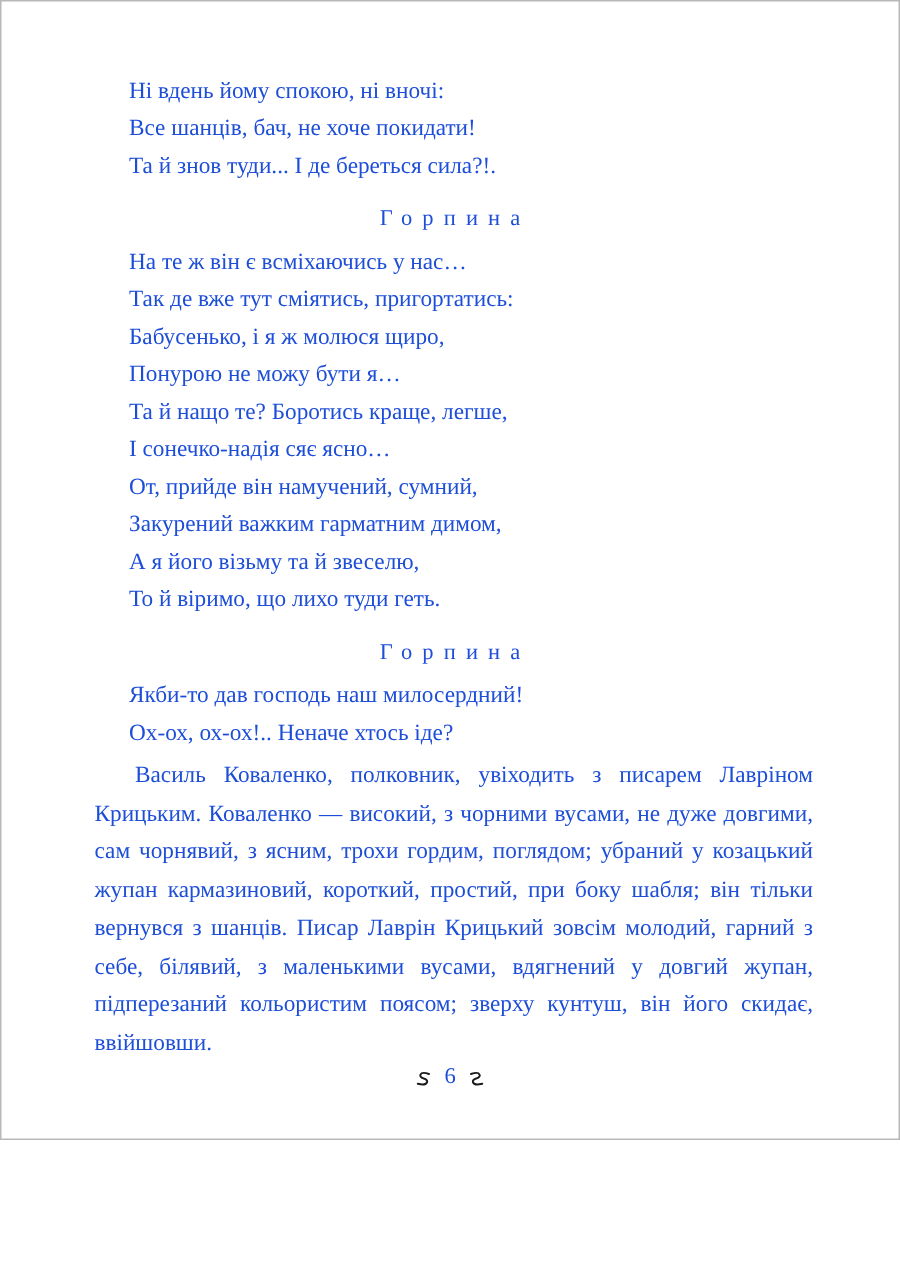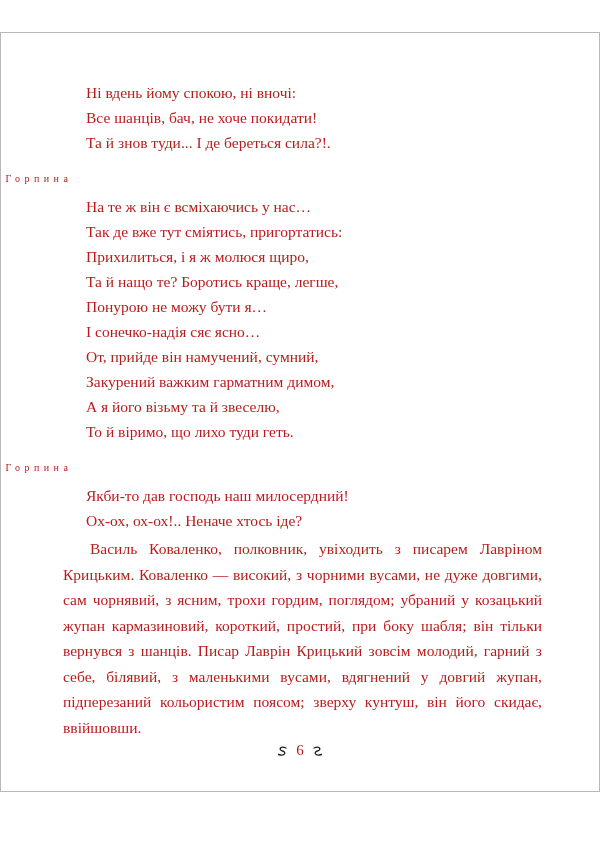--- a/index.html
+++ b/index.html
@@ -8,38 +8,38 @@
     background: #ffffff;
   }
   .page {
     position: relative;
     width: 600px;
     height: 760px;
     box-sizing: border-box;
     background: #ffffff;
     border: 1px solid #b8b8b8;
     font-family: "Liberation Serif", "DejaVu Serif", serif;
-    color: #b91c1c;
+    color: #1d4ed8;
     overflow: hidden;
-    margin-top: 32px;
   }
   .content {
     padding-top: 47px;
   }
   .verse {
     margin-left: 85px;
     margin-right: 40px;
     font-size: 15.5px;
     line-height: 25px;
   }
   .verse-line {
     white-space: nowrap;
   }
   .heading {
-    font-size: 10px;
+    text-align: center;
+    font-size: 15px;
     line-height: 25px;
     letter-spacing: 0.45em;
     padding-left: 0.45em; 
     margin-top: 11px;
     margin-bottom: 3px;
   }
   .prose {
     margin: 3px 57px 0 62px;
     font-size: 15.5px;
     line-height: 25.5px;
@@ -83,23 +83,23 @@
         <div class="verse-line">Ні вдень йому спокою, ні вночі:</div>
         <div class="verse-line">Все шанців, бач, не хоче покидати!</div>
         <div class="verse-line">Та й знов туди... І де береться сила?!.</div>
       </div>
       <div class="heading">Горпина</div>
       <div class="verse">
         <div class="verse-line">На те ж він є всміхаючись у нас…</div>
         <div class="verse-line">Так де вже тут сміятись, пригортатись:</div>
       </div>
       <div class="verse">
-        <div class="verse-line">Прихилиться, і я ж молюся щиро,</div>
+        <div class="verse-line">Бабусенько, і я ж молюся щиро,</div>
+        <div class="verse-line">Понурою не можу бути я…</div>
         <div class="verse-line">Та й нащо те? Боротись краще, легше,</div>
-        <div class="verse-line">Понурою не можу бути я…</div>
         <div class="verse-line">І сонечко-надія сяє ясно…</div>
         <div class="verse-line">От, прийде він намучений, сумний,</div>
         <div class="verse-line">Закурений важким гарматним димом,</div>
         <div class="verse-line">А я його візьму та й звеселю,</div>
         <div class="verse-line">То й віримо, що лихо туди геть.</div>
       </div>
       <div class="heading">Горпина</div>
       <div class="verse">
         <div class="verse-line">Якби-то дав господь наш милосердний!</div>
         <div class="verse-line">Ох-ох, ох-ох!.. Неначе хтось іде?</div>

